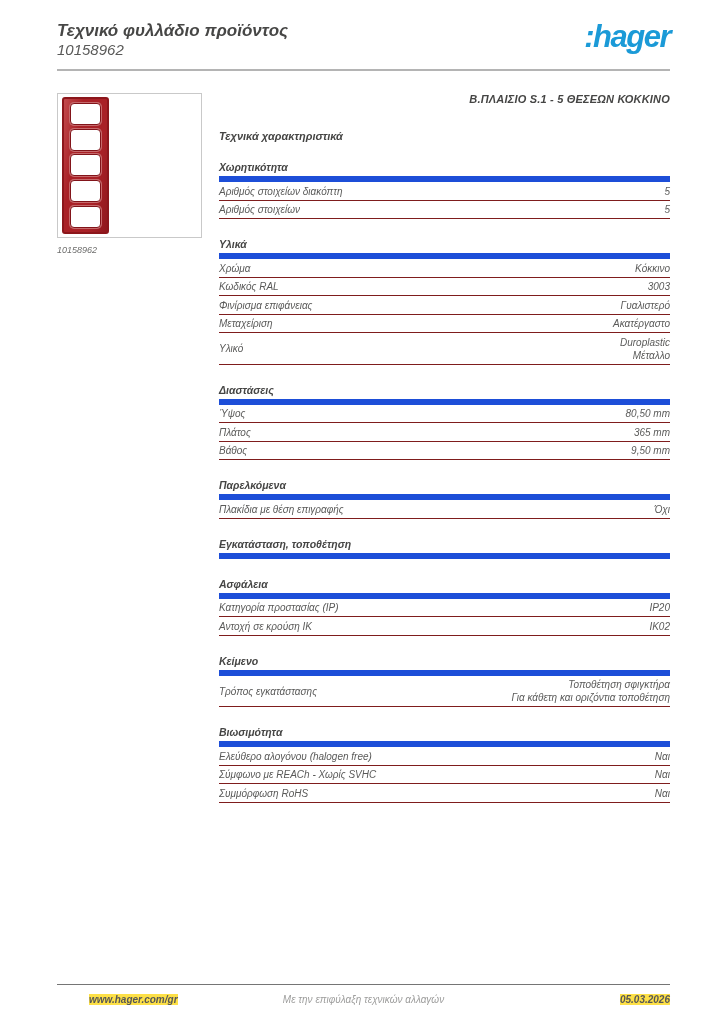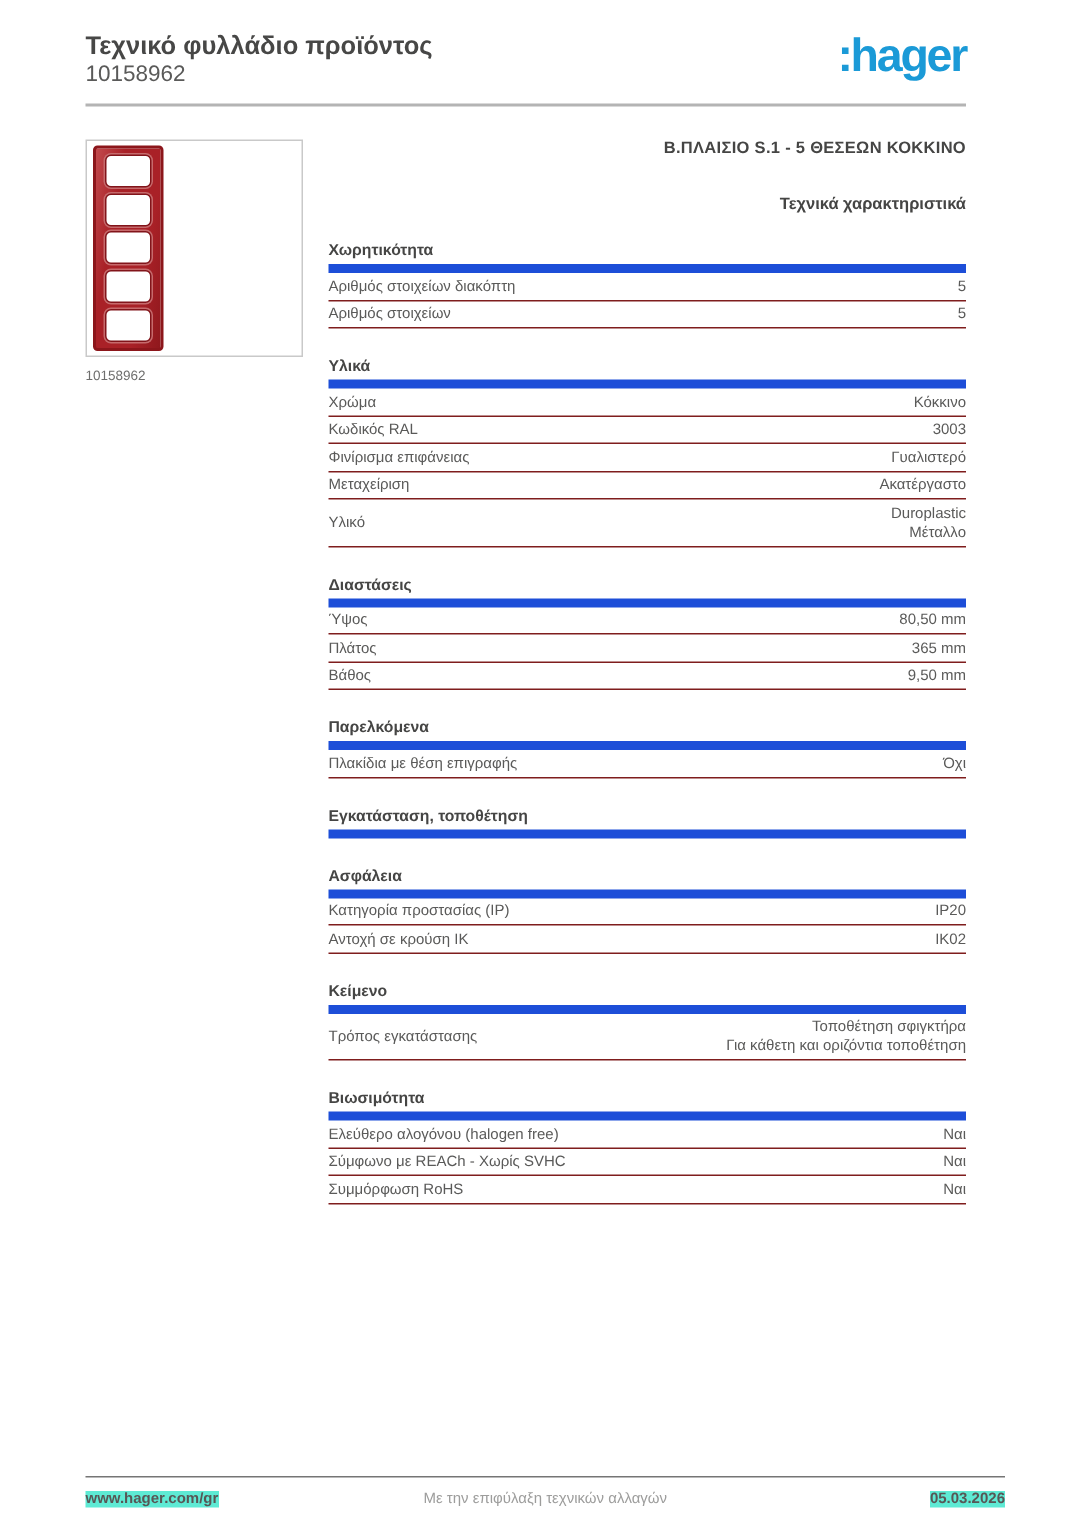--- a/index.html
+++ b/index.html
@@ -1,21 +1,21 @@
 <!DOCTYPE html>
 <html><head>
 <meta charset="utf-8">
 <style>
   * { margin:0; padding:0; box-sizing:border-box; }
   html,body { background:#ffffff; }
   body {
     width:724px; height:1024px; position:relative; overflow:hidden;
     font-family:"Liberation Sans", sans-serif; color:#5a5a59;
   }
-  .page { position:absolute; inset:0; padding:20px 80px 0 57px; }
+  .page { position:absolute; inset:0; padding:20px 54px 0 57px;font-style:italic; }
 
   
   .header { display:flex; justify-content:space-between; align-items:flex-start; }
   .header h1 { font-size:17px; font-weight:bold; color:#474746; line-height:1.25; }
   .header .ref { font-size:15px; color:#5a5a59; line-height:1.25; }
   .logo { font-size:31px; font-weight:bold; letter-spacing:-1.5px; line-height:0.9; margin-top:3px; }
   .header-divider { border:none; border-top:2px solid #b4b4b4; margin-top:9px; }
 
   
   .main { display:flex; margin-top:22px; }
@@ -29,21 +29,21 @@
   }
   .window {
     width:31px; height:22px; background:#ffffff; border-radius:4px;
     border:1px solid #82141a; box-shadow:0 0 0 1px #c66a6c;
   }
   .image-caption { font-size:9px; color:#6e6e6d; margin-top:7px; }
 
   
   .content { flex:1 1 auto; }
   .product-title { font-size:11px; font-weight:bold; color:#454544; letter-spacing:.2px;text-align:right; }
-  .tech-heading { font-size:11px; font-weight:bold; color:#454544; margin-top:25px;text-align:right; }
+  .tech-heading { font-size:11px; font-weight:bold; color:#454544; margin-top:25px; }
   .spec-section { margin-top:19px; }
   .spec-section h4 {
     font-size:10.5px; font-weight:bold; color:#454544;
     padding-bottom:3px; border-bottom:6px solid #1d4ed8;
   }
   .spec-row {
     display:flex; justify-content:space-between; align-items:center;
     font-size:10px; line-height:1.3; color:#5a5a59;
     padding:2.5px 0 2px 0; border-bottom:1px solid #7f1d1d;
   }
@@ -52,21 +52,21 @@
 
   
   .footer {
     position:absolute; left:57px; right:54px; top:984px;
     border-top:1px solid #757575; padding-top:9px;
     display:flex; justify-content:space-between; align-items:baseline;
     font-size:10px;
   }
   .footer .url, .footer .date { font-weight:bold; color:#575756; }
   .footer .disclaimer { color:#9d9d9c; position:absolute; left:0; right:0; text-align:center; }
-  .footer .url, .footer .date { position:relative; z-index:1; background:#5eead4; }
+  .footer .url, .footer .date { position:relative; z-index:1; background:#fde047;margin-left:32px; }
 </style>
 </head>
 <body>
 
 <div class="page">
 
   <header class="header">
     <div class="header-left">
       <h1>Τεχνικό φυλλάδιο προϊόντος</h1>
       <div class="ref">10158962</div>

